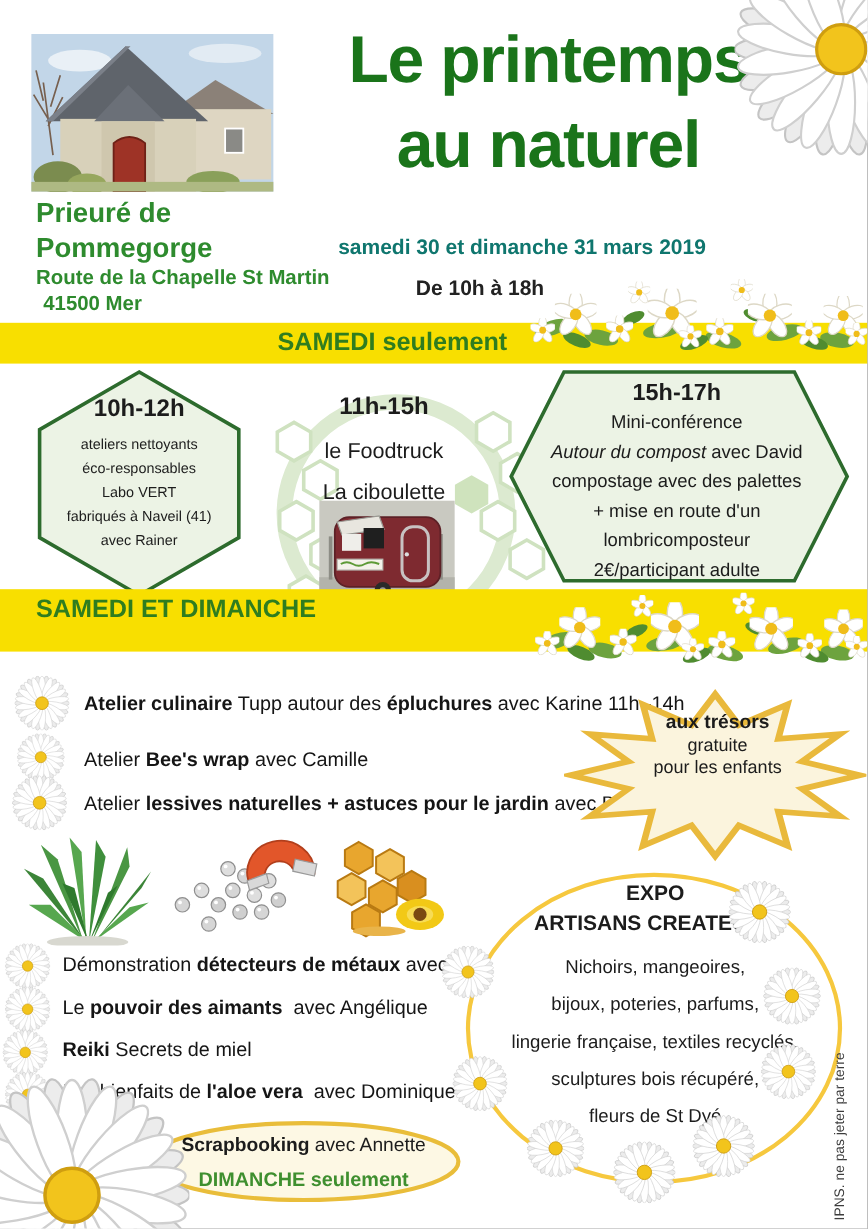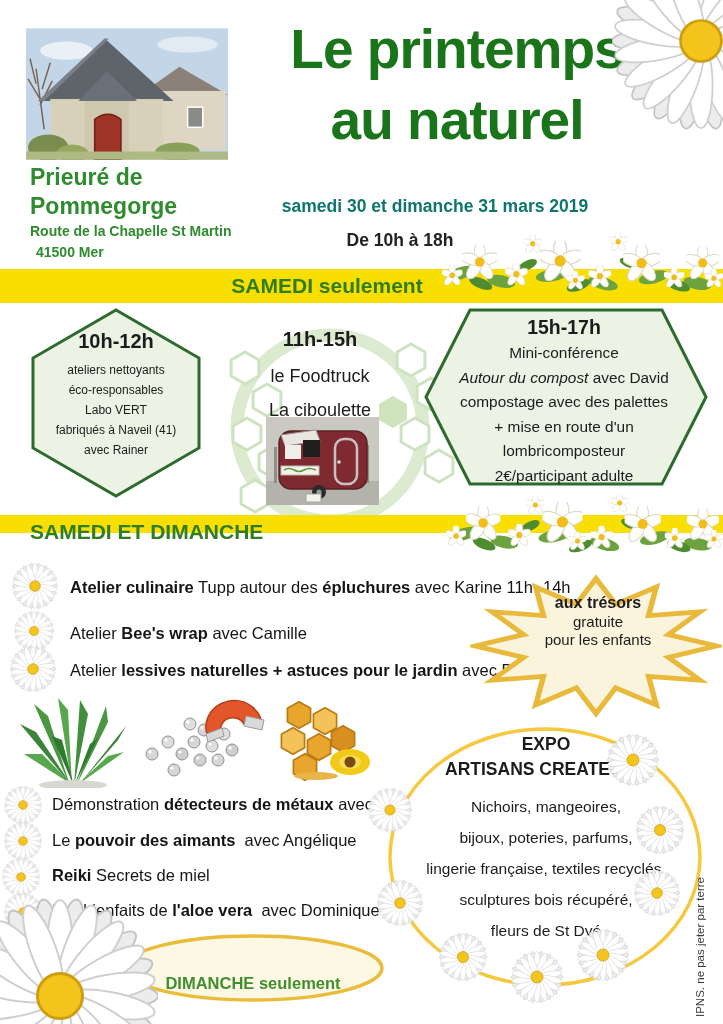--- a/index.html
+++ b/index.html
@@ -6,32 +6,32 @@
   #poster{position:relative;width:723px;height:1024px;background:#ffffff;overflow:hidden;
           font-family:"Liberation Sans",sans-serif;color:#1c1c1c;margin:0 auto;}
   .abs{position:absolute;}
   
   #chapel{left:26px;top:28px;width:202px;height:132px;}
   #page-title{left:222px;top:14px;width:470px;text-align:center;font-weight:700;
               font-size:55px;line-height:71px;color:#1a741a;letter-spacing:-1px;}
   #daisy-topright{left:612px;top:-48px;width:178px;height:178px;}
   #venue{left:30px;top:163px;}
   .vname{font-size:23px;font-weight:700;color:#2e8b2e;line-height:29px;}
-  .vaddr{font-size:14px;font-weight:700;color:#2e8b2e;line-height:21px;}
+  .vaddr{font-size:17px;font-weight:700;color:#2e8b2e;line-height:21px;}
   .vaddr2{padding-left:6px;}
   #date-line{left:268px;top:196px;width:334px;text-align:center;font-size:17.5px;font-weight:700;color:#0f766e;}
   #hours-line{left:288px;top:230px;width:224px;text-align:center;font-size:17.5px;font-weight:700;color:#222;}
   .garland1{left:438px;top:216px;width:285px;height:92px;}
   .garland2{left:442px;top:489px;width:281px;height:68px;}
   
   .banner{left:0;width:723px;background:#f8df00;}
   #banner1{top:269px;height:34px;}
   #banner1 span{display:block;text-align:center;padding-right:69px;line-height:34px;
                 font-size:21px;font-weight:700;color:#2f7d1f;}
-  #banner2{top:515px;height:18px;}
+  #banner2{top:491px;height:52px;}
   #banner2 span{display:block;padding-left:30px;line-height:34px;
                 font-size:21px;font-weight:700;color:#2f7d1f;}
   
   #honeycomb-deco{left:225px;top:298px;width:250px;height:222px;}
   #hex-left{left:30px;top:308px;width:172px;height:190px;}
   #hex-left-content{left:36px;top:330px;width:160px;text-align:center;}
   .hex-time{font-size:20px;font-weight:700;margin-bottom:7px;}
   #hex-left-content .hex-lines div{font-size:12px;line-height:20px;}
   #hex-right{left:424px;top:306px;width:284px;height:182px;}
   #hex-right-content{left:414px;top:316px;width:300px;text-align:center;}
@@ -440,20 +440,21 @@
   <svg class="abs" style="left:439px;top:933px;width:48px;height:48px">
       <use href="#daisy" width="48" height="48"></use>
     </svg>
   <svg class="abs" style="left:377px;top:880px;width:46px;height:46px">
       <use href="#daisy" width="46" height="46"></use>
     </svg>
 
   <svg class="abs" id="scrap-oval" viewBox="0 0 266 70">
     <ellipse cx="133" cy="35" rx="129" ry="32" fill="#fdf8e4" stroke="#e9bd3a" stroke-width="3.5"></ellipse>
   </svg>
+  <div class="abs" id="scrap1"><span class="bold">Scrapbooking</span><span> avec Annette</span></div>
   <div class="abs" id="scrap2">DIMANCHE seulement</div>
 
   <svg class="abs" id="big-daisy">
       <use href="#daisy" width="196" height="196"></use>
     </svg>
 
   <div class="abs" id="ipns">IPNS. ne pas jeter par terre</div>
 
 </div>
 

